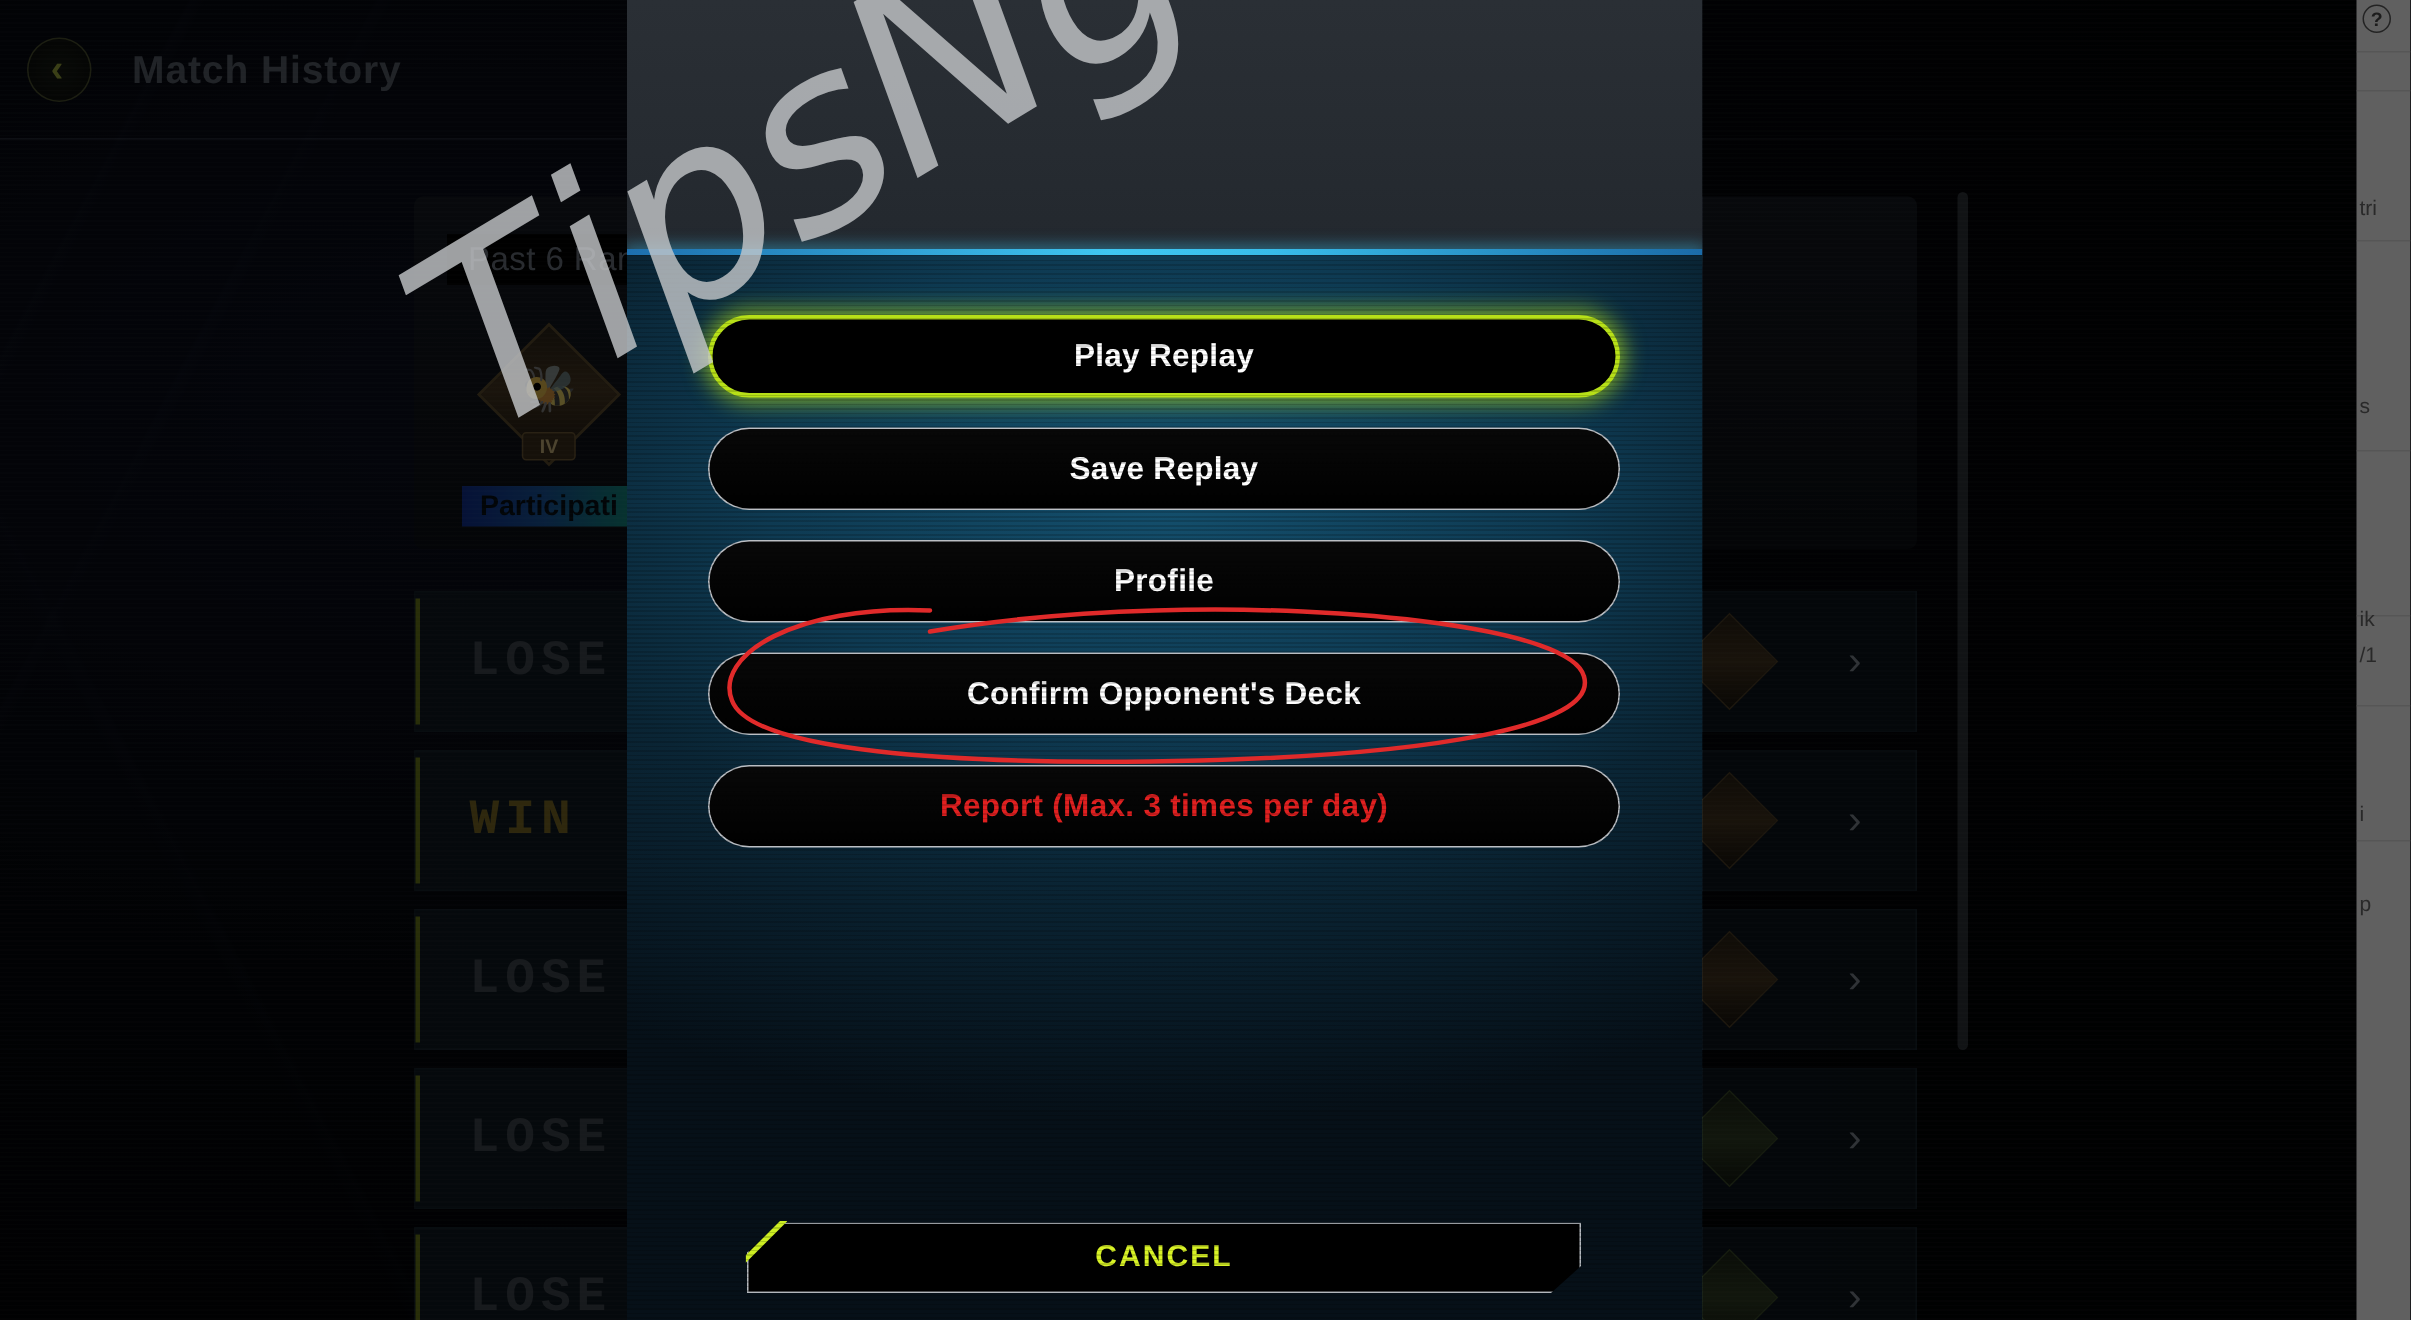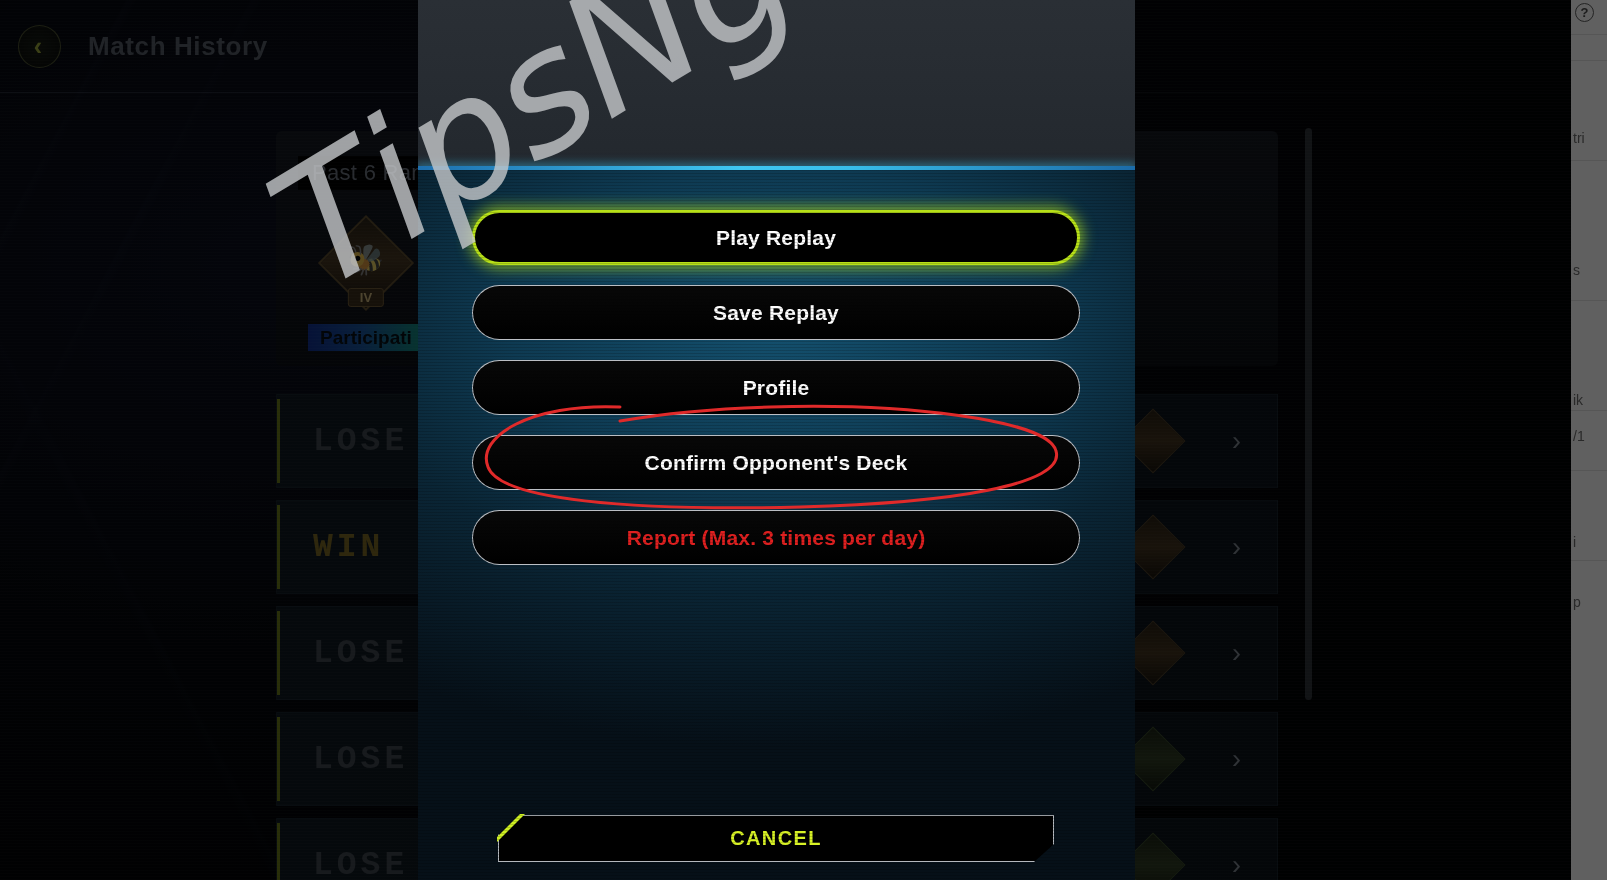--- a/index.html
+++ b/index.html
@@ -279,21 +279,21 @@
     <div class="ws-q">?</div>
     <div class="ws-line" style="top:34px"></div>
     <div class="ws-line" style="top:60px"></div>
     <div class="ws-line" style="top:160px"></div>
     <div class="ws-line" style="top:300px"></div>
     <div class="ws-line" style="top:410px"></div>
     <div class="ws-line" style="top:470px"></div>
     <div class="ws-line" style="top:560px"></div>
     <div class="ws-txt" style="top:130px">tri</div>
     <div class="ws-txt" style="top:262px">s</div>
-    <div class="ws-txt" style="top:392px">ik</div>
+    <div class="ws-txt" style="top:404px">ik</div>
     <div class="ws-txt" style="top:428px">/1</div>
     <div class="ws-txt" style="top:534px">i</div>
     <div class="ws-txt" style="top:594px">p</div>
   </div>
 
   <div class="overlay-left"></div>
   <div class="overlay-right"></div>
 
   <div class="modal">
     <div class="modal-top"></div>

